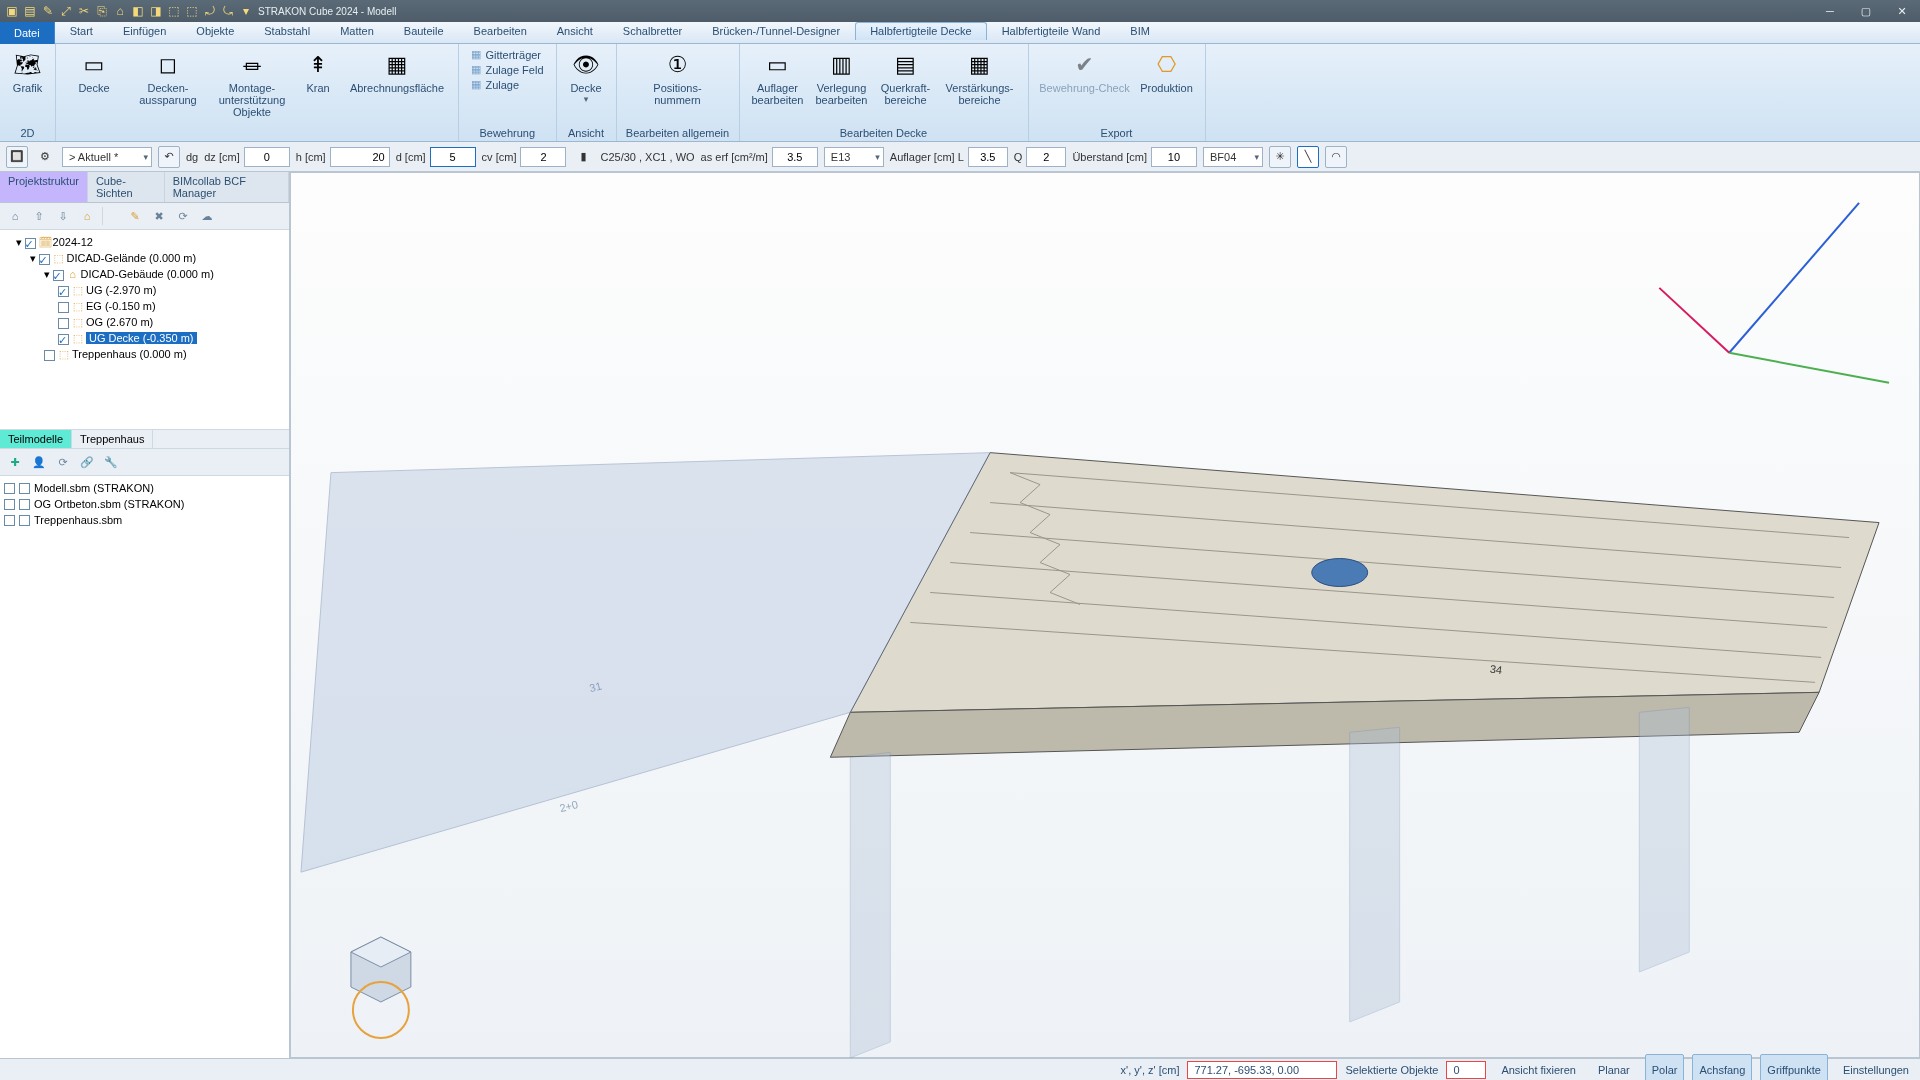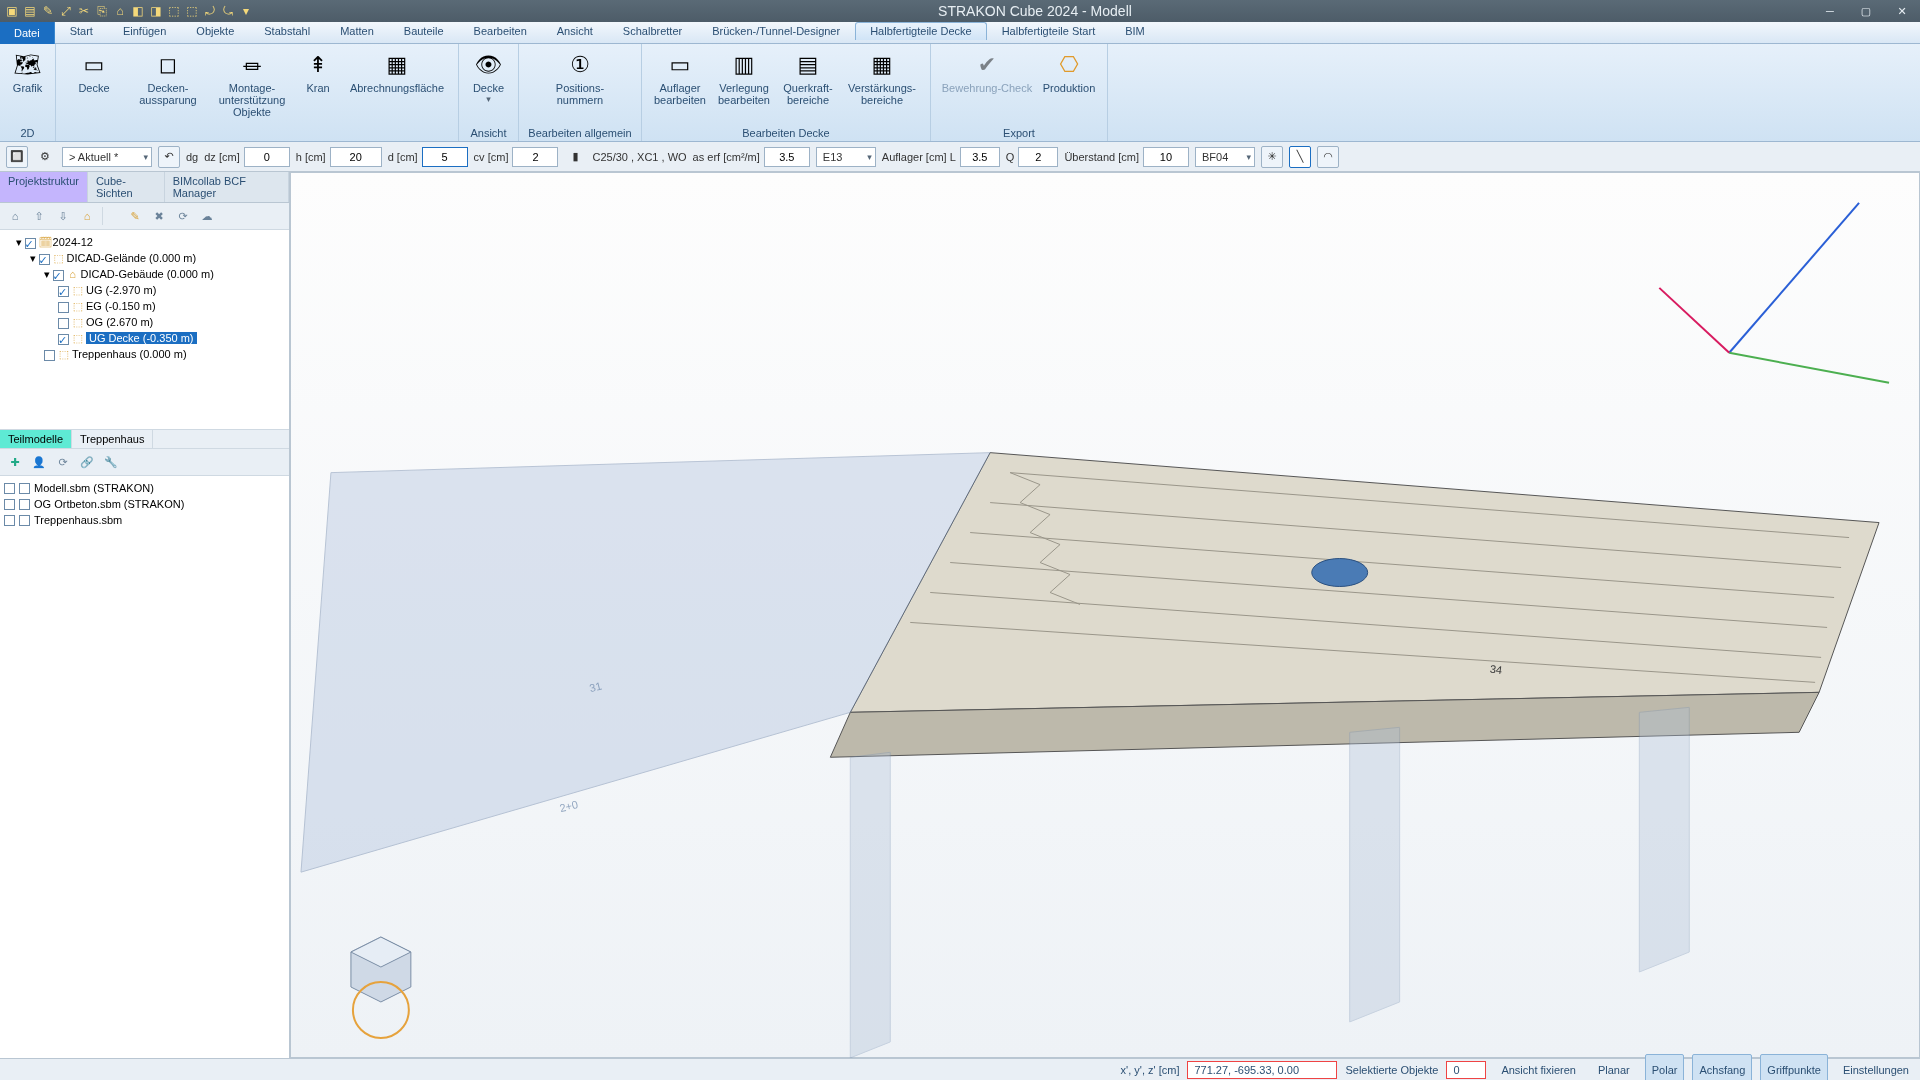--- a/index.html
+++ b/index.html
@@ -2,21 +2,21 @@
 <html><head>
 <meta charset="utf-8">
 <style>
 * { box-sizing: border-box; margin: 0; padding: 0; font-family: "Segoe UI", Tahoma, sans-serif; font-size: 11px; }
 body { width: 1920px; height: 1080px; background: #5a6a76; overflow: hidden; }
 
 
 .titlebar { height: 22px; background: linear-gradient(#5a6a76,#4d5c68); color:#e7eef3; display:flex; align-items:center; }
 .titlebar .qat { display:flex; gap:2px; padding:0 4px; }
 .titlebar .qat span { width:16px; height:16px; display:flex; align-items:center; justify-content:center; color:#f5d97a; font-size:12px; }
-.titlebar .title { flex:1; text-align:center; font-size:14px; }
+.titlebar .title { flex:1; text-align:left; font-size:10px; }
 .titlebar .winbtns { display:flex; }
 .titlebar .winbtns span { width:36px; height:22px; display:flex; align-items:center; justify-content:center; color:#e7eef3; }
 
 
 .ribbon-tabs { height:22px; background:linear-gradient(#f2f7fc,#d9e7f5); border-bottom:1px solid #9db7d1; display:flex; align-items:flex-start; }
 .file-tab { background:#1b6ec2; color:#fff; padding:3px 14px; height:22px; line-height:16px; border-right:1px solid #3a87cd; }
 .rtab { padding:2px 14px 3px; color:#2b4f73; border:1px solid transparent; border-bottom:none; }
 .rtab.active { background:linear-gradient(#eaf3fc,#d0e4f7); border-color:#8ab3d8; border-radius:3px 3px 0 0; }
 
 
@@ -106,21 +106,21 @@
   <div class="rtab">Einfügen</div>
   <div class="rtab">Objekte</div>
   <div class="rtab">Stabstahl</div>
   <div class="rtab">Matten</div>
   <div class="rtab">Bauteile</div>
   <div class="rtab">Bearbeiten</div>
   <div class="rtab">Ansicht</div>
   <div class="rtab">Schalbretter</div>
   <div class="rtab">Brücken-/Tunnel-Designer</div>
   <div class="rtab active">Halbfertigteile Decke</div>
-  <div class="rtab">Halbfertigteile Start</div>
+  <div class="rtab">Halbfertigteile Wand</div>
   <div class="rtab">BIM</div>
 </div>
 
 <div class="ribbon">
   <div class="rgroup" style="width:56px">
     <div class="items">
         <div class="rbtn">
           <div class="ico">🗺</div>
           <div class="lbl">Grafik</div>
         </div>
@@ -148,20 +148,30 @@
           <div class="ico">⇞</div>
           <div class="lbl">Kran</div>
         </div>
       <div class="rbtn wide" style="width:110px">
           <div class="ico">▦</div>
           <div class="lbl">Abrechnungsfläche</div>
         </div>
     </div>
     <div class="gtitle">&nbsp;</div>
   </div>
+  <div class="rgroup">
+    <div class="items">
+        <div class="rstack">
+      <div>Gitterträger</div>
+      <div>Zulage Feld</div>
+      <div>Zulage</div>
+    </div>
+      </div>
+    <div class="gtitle">Bewehrung</div>
+  </div>
   <div class="rgroup" style="width:60px">
     <div class="items">
         <div class="rbtn">
           <div class="ico">👁</div>
           <div class="lbl">Decke</div>
           <div style="color:#567;font-size:9px">▾</div>
         </div>
       </div>
     <div class="gtitle">Ansicht</div>
   </div>
@@ -222,21 +232,21 @@
       <span>&gt; Aktuell *</span>
     </div>
   <div class="iconbtn">↶</div>
   <span>dg</span>
   <div class="pair">
       <span>dz [cm]</span>
       <input style="width: 46px;" value="0">
     </div>
   <div class="pair">
       <span>h [cm]</span>
-      <input style="width: 52px;" value="20">
+      <input style="width: 60px; text-align: right;" value="20">
     </div>
   <div class="pair">
       <span>d [cm]</span>
       <input style="width: 46px; border-color: rgb(27, 110, 194);" value="5">
     </div>
   <div class="pair">
       <span>cv [cm]</span>
       <input style="width: 46px;" value="2">
     </div>
   <div class="iconbtn" style="border:none;background:none">▮</div>

